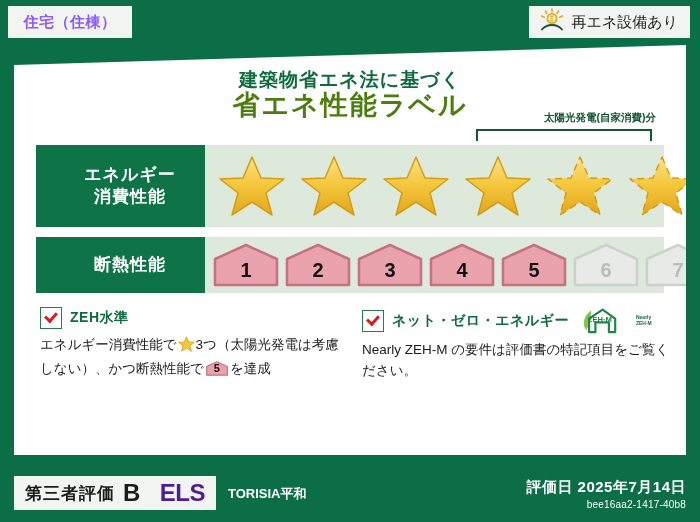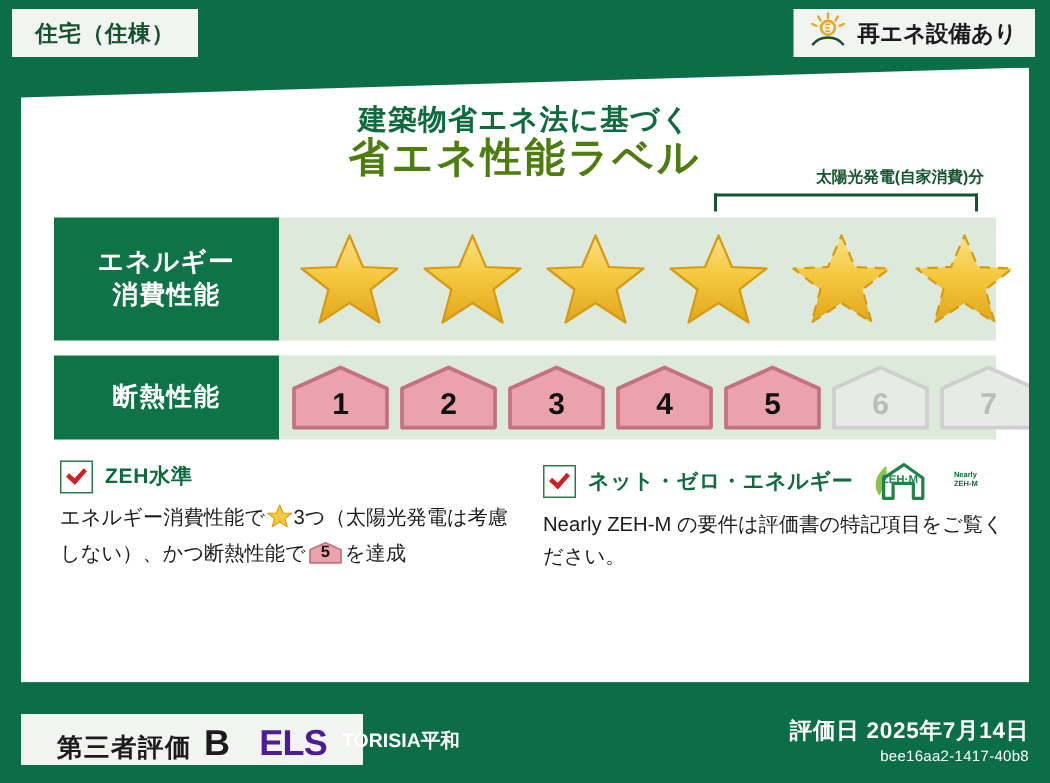--- a/index.html
+++ b/index.html
@@ -8,28 +8,28 @@
     background:#067145;
     font-family:"Liberation Sans","DejaVu Sans",sans-serif;
     position:relative;
   }
   .label-root{position:absolute;inset:0;background:#0b6e46;}
 
   
   .top-tag{
     position:absolute;left:8px;top:6px;width:124px;height:32px;
     background:#f2f4f1;display:flex;align-items:center;justify-content:center;
-    font-size:15px;font-weight:bold;color:#14532d;letter-spacing:.5px;
+    font-size:15px;font-weight:bold;color:#8b5cf6;letter-spacing:.5px;
   }
   .top-badge{
     position:absolute;right:10px;top:6px;height:32px;
     background:#f2f4f1;display:flex;align-items:center;gap:7px;
     padding:0 12px 0 10px;
   }
-  .top-badge .btxt{font-size:15px;font-weight:bold;color:#1b1b1b;}
+  .top-badge .btxt{font-size:15px;font-weight:normal;color:#1b1b1b;}
 
   
   .card{
     position:absolute;left:14px;top:45px;width:672px;height:410px;
     background:#ffffff;
     clip-path:polygon(0 20px, 672px 0px, 672px 410px, 0 410px);
   }
   .card-inner{position:absolute;inset:0;}
 
   .title-sub{
@@ -44,20 +44,21 @@
   
   .row{position:absolute;left:22px;right:22px;display:flex;align-items:stretch;}
   .row-e{top:100px;height:82px;}
   .row-i{top:192px;height:56px;}
 
   .row-label{
     width:150px;background:#0e7346;color:#fff;
     display:flex;flex-direction:column;align-items:center;justify-content:center;
     font-size:17px;font-weight:bold;line-height:1.3;letter-spacing:1px;
     flex:none;
+    padding-left:19px;
   }
   .row-label span{display:block;}
   .row-body{flex:1;background:#dde9db;position:relative;}
 
   
   .stars{position:absolute;inset:0;display:flex;align-items:center;padding-left:6px;}
   .star-slot{width:82px;height:72px;position:relative;flex:none;}
   .star-slot svg{position:absolute;left:50%;top:50%;transform:translate(-50%,-50%);}
 
   .solar-note{
@@ -101,21 +102,21 @@
   .inline-star{display:inline-block;vertical-align:-3px;margin:0 1px;}
   .inline-house{display:inline-block;vertical-align:-4px;margin:0 2px;position:relative;width:22px;height:17px;}
   .inline-house b{position:absolute;left:0;right:0;bottom:0px;text-align:center;font-size:11px;color:#111;z-index:2;}
 
   .zehm-logo{display:inline-flex;align-items:center;gap:19px;vertical-align:-7px;margin-left:4px;}
   .zehm-sub{font-size:5px;font-weight:bold;color:#0e6b3e;line-height:1.1;text-align:left;}
 
   
   .foot-left{
     position:absolute;left:14px;bottom:12px;height:34px;background:#f2f4f1;
-    display:flex;align-items:flex-end;padding:0 24px;
+    display:flex;align-items:center;padding:0 11px;
   }
   .foot-left .f3{font-size:17px;font-weight:bold;color:#1b1b1b;letter-spacing:1px;}
   .bels{font-size:24px;font-weight:bold;margin-left:8px;letter-spacing:-.5px;}
   .bels .b1{color:#1b1b1b;}
   .bels .b2{color:#4c1d95;margin-left:20px;}
   .foot-name{
     position:absolute;left:228px;bottom:19px;font-size:13px;color:#ffffff;font-weight:bold;text-align:right;
   }
   .foot-right{position:absolute;right:14px;bottom:12px;text-align:right;color:#fff;}
   .foot-date{font-size:15px;font-weight:bold;letter-spacing:.5px;}

